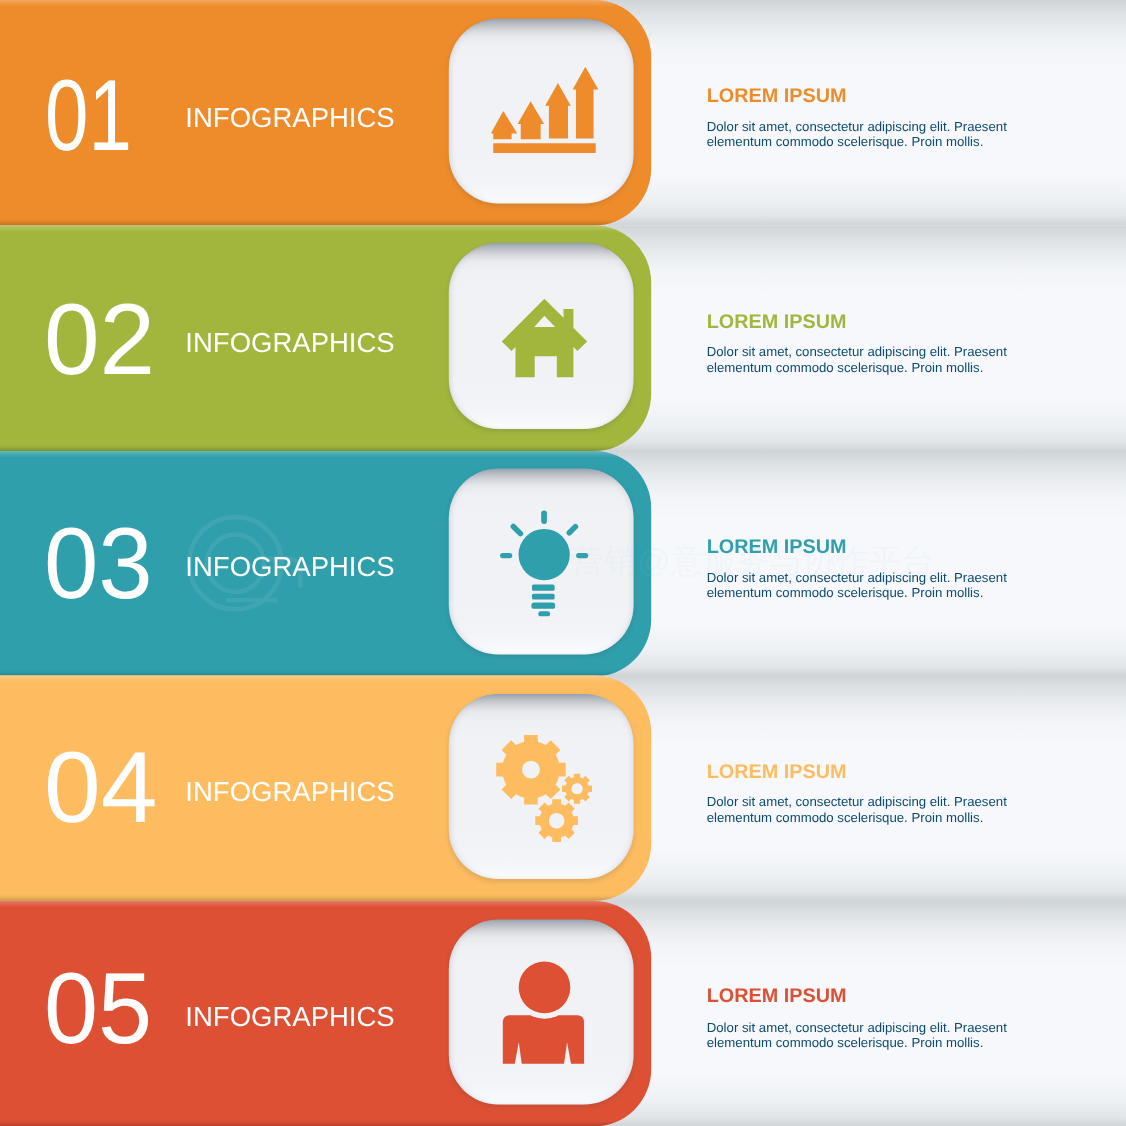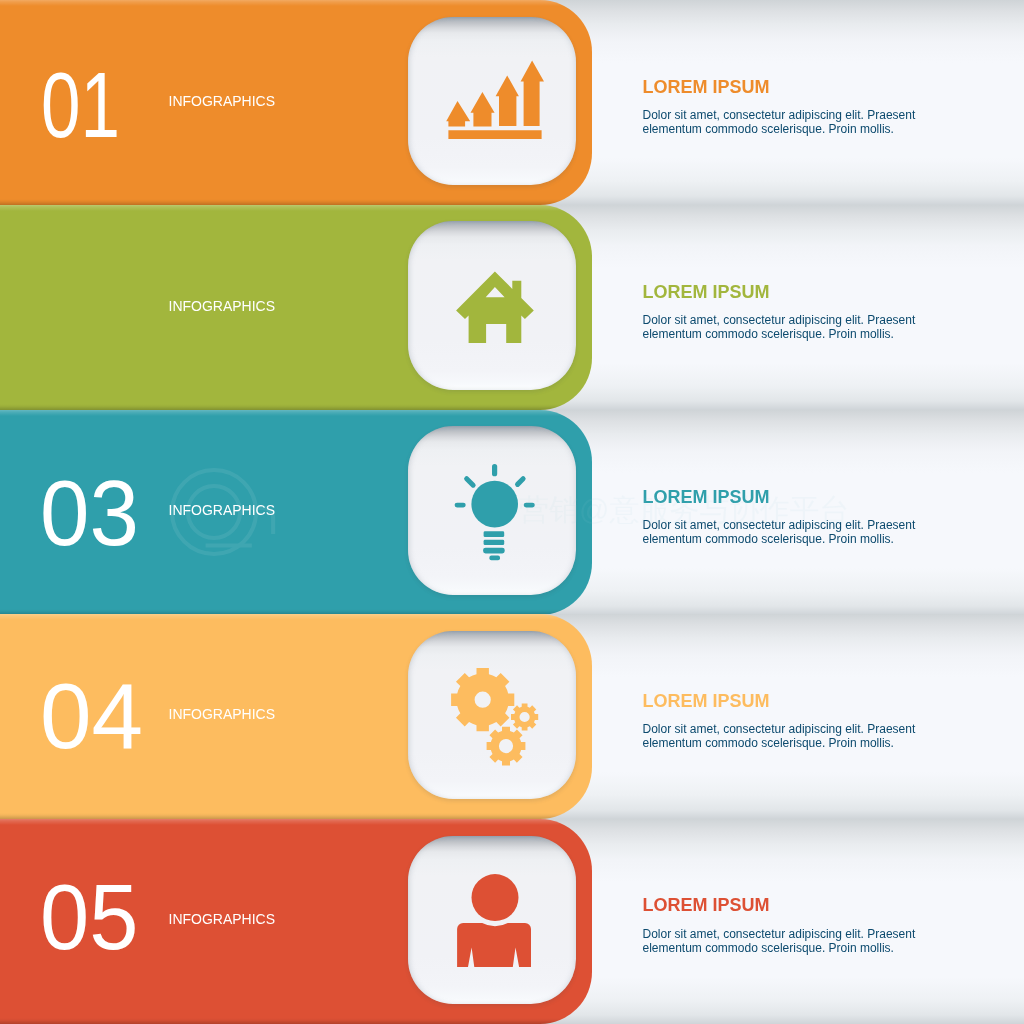--- a/index.html
+++ b/index.html
@@ -33,21 +33,21 @@
          rgba(255,255,255,0)   6px,
          rgba(255,255,255,0)   199px,
          rgba(0,0,0,.035)      201px,
          rgba(0,0,0,.115)      203px,
          rgba(0,0,0,.20)       205px);}
 
   
   .num{position:absolute;color:#ffffff;font-size:92px;line-height:1;
        letter-spacing:0px;font-weight:400;white-space:nowrap;
        transform-origin:0 0;}
-  .lbl{position:absolute;color:#ffffff;font-size:14px;letter-spacing:0px;
+  .lbl{position:absolute;color:#ffffff;font-size:25px;letter-spacing:0px;
        white-space:nowrap;font-weight:400;}
 
   
   .card{position:absolute;width:168.5px;height:168.5px;border-radius:45px;
         background:linear-gradient(to bottom,
           #97a4b0 0px,
           #aab2bb 2px,
           #c0c3c8 6px,
           #d7d9dd 11px,
           #e7e9ec 16px,
@@ -93,20 +93,21 @@
           <path d="M36.7 103.8 L48 83.4 L60.7 103.8 L55.6 103.8 L55.6 109.1 L38.9 109.1 L38.9 103.8 Z M61 95.3 L72.9 74.5 L85.1 95.3 L82 95.3 L82 109.1 L63.9 109.1 L63.9 95.3 Z M86.1 78.7 L97.7 57.9 L109.4 78.7 L106.9 78.7 L106.9 108.5 L89.5 108.5 L89.5 78.7 Z M111.1 63.9 L122.6 43.1 L134.5 63.9 L130.1 63.9 L130.1 108.5 L114.1 108.5 L114.1 63.9 Z M38.9 112.7 H132.1 V121.6 H38.9 Z"></path>
         </g>
       </svg>
     </div>
     <div class="ttl" style="left: 642.5px; top: 77.3px; color: rgb(238, 140, 43);">LOREM IPSUM</div>
     <div class="bdy" style="left: 642.5px; top: 108.3px;">Dolor sit amet, consectetur adipiscing elit. Praesent elementum commodo scelerisque. Proin mollis.</div>
     <div class="panel" style="top: 204.8px;"></div>
     <div class="bar" style="top: 204.8px; background: rgb(162, 182, 61);">
       <div class="barTint"></div>
     </div>
+    <div class="num" style="left: 40.1468px; top: 262.8px; transform: scaleX(0.9883);">02</div>
     <div class="lbl" style="left: 168.5px; top: 297.7px;">INFOGRAPHICS</div>
     <div class="card" style="left: 407.5px; top: 221.3px;">
       <svg width="168.5" height="168.5" viewBox="0 0 168.5 168.5" fill="#A2B63D">
         <g transform="translate(1.5,0.5)">
           <path fill-rule="evenodd" d="M85.4 50 L102.8 67.4 V59.3 H111.8 V76.4 L124.3 88.9 L115.4 97.6 L111.8 94 V121.4 H96.7 V102.4 H76.6 V121.4 H59.1 V94 L55.5 97.6 L46.6 88.9 Z M85.4 65.5 L95.1 75.8 H76.2 Z"></path>
         </g>
       </svg>
     </div>
     <div class="ttl" style="left: 642.5px; top: 282.4px; color: rgb(162, 182, 61);">LOREM IPSUM</div>
     <div class="bdy" style="left: 642.5px; top: 313.1px;">Dolor sit amet, consectetur adipiscing elit. Praesent elementum commodo scelerisque. Proin mollis.</div>

